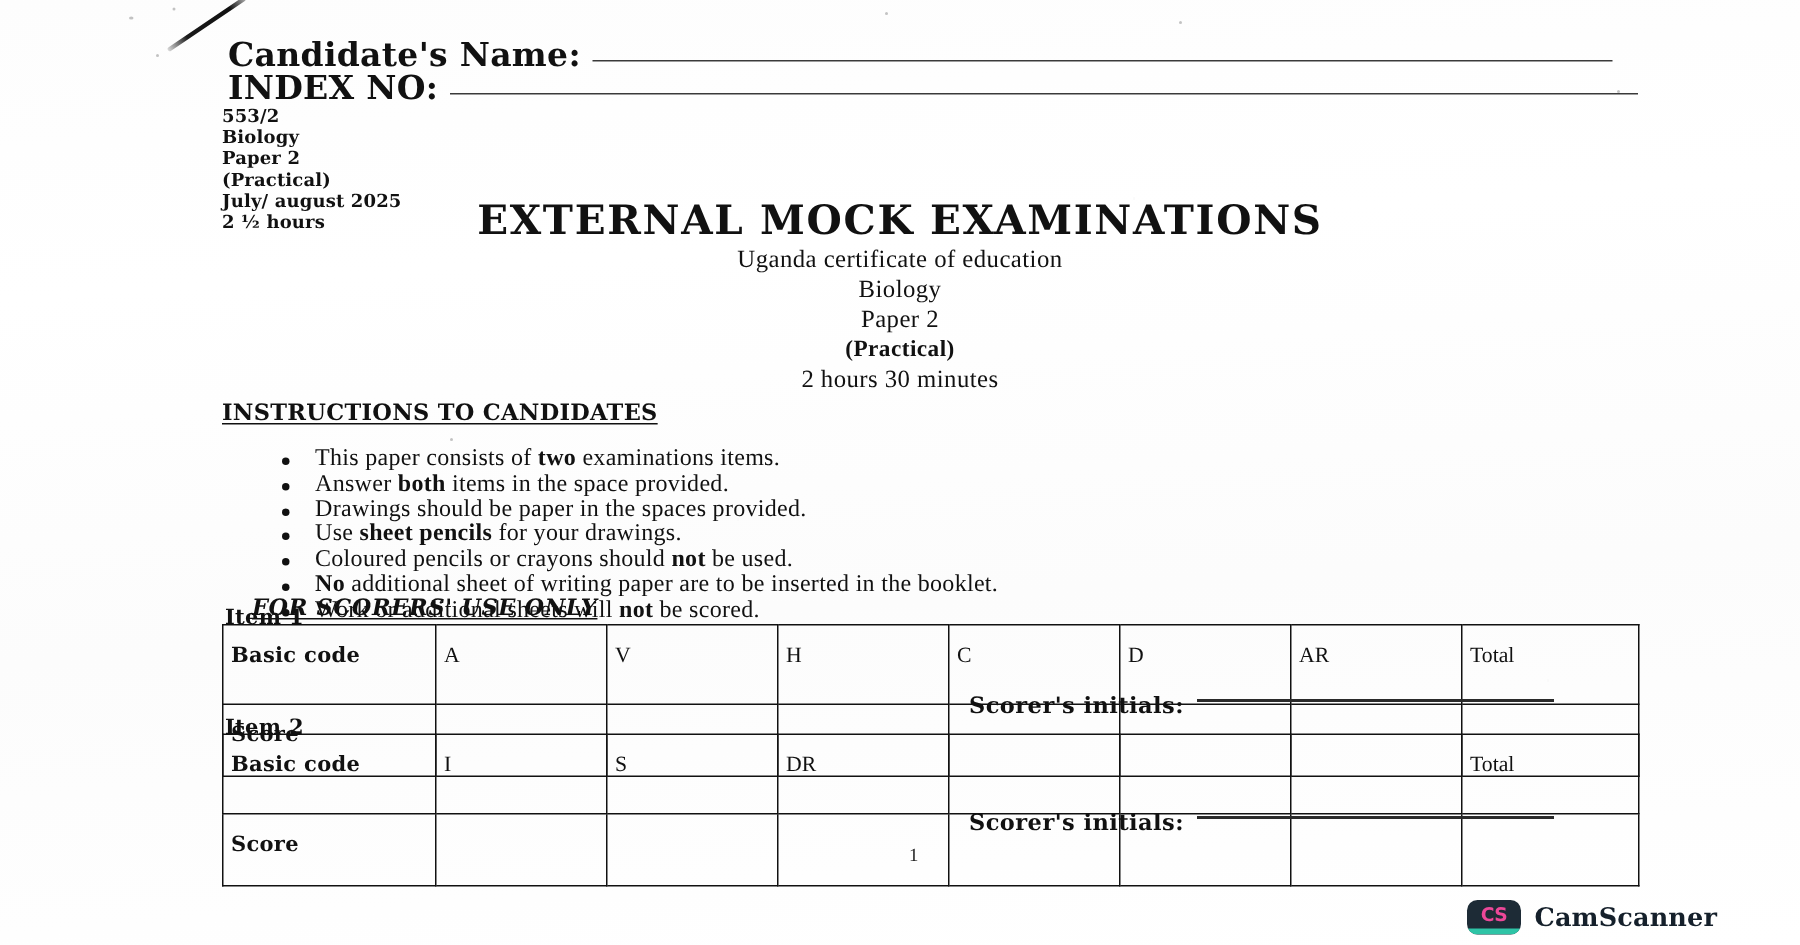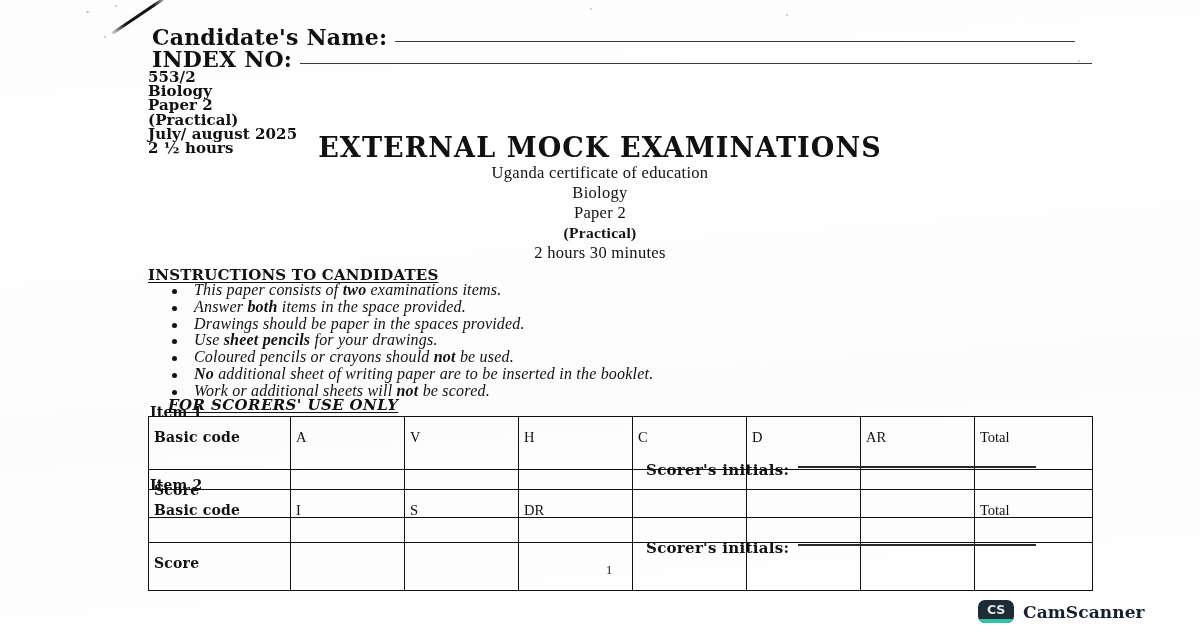--- a/index.html
+++ b/index.html
@@ -75,21 +75,21 @@
     top: -3px;
   }
 
   
   .codeblock {
     position: absolute;
     left: 148px;
     top: 70px;
     font-family: "DejaVu Serif", serif;
     font-weight: bold;
-    font-size: 15px;
+    font-size: 12px;
     line-height: 14.2px;
     letter-spacing: 0.1px;
   }
   .codeblock div { white-space: nowrap; }
 
   
   .titleblock {
     position: absolute;
     left: 150px;
     top: 133px;
@@ -122,23 +122,22 @@
     letter-spacing: 0.2px;
     text-decoration: underline;
     text-underline-offset: 2px;
   }
   .instr-list {
     position: absolute;
     left: 166px;
     top: 282px;
     width: 900px;
     list-style: none;
-    margin: 0;
+    margin: 16px;
     padding: 0;
-    font-style: italic;
   }
   .instr-list li {
     position: relative;
     padding-left: 28px;
     font-family: "Liberation Serif", serif;
     font-size: 16px;
     line-height: 16.8px;
     letter-spacing: 0.2px;
     white-space: nowrap;
   }
@@ -242,21 +241,21 @@
     width: 36px;
     height: 23px;
     border-radius: 7px;
     background: #1d2b36;
     display: flex;
     align-items: center;
     justify-content: center;
     overflow: hidden;
   }
   .cs-badge .cs-text {
-    color: #e5e5e5;
+    color: #ec4899;
     font-family: "DejaVu Sans", sans-serif;
     font-weight: bold;
     font-size: 12.5px;
     letter-spacing: -0.3px;
     line-height: 1;
     position: relative;
     top: -1px;
   }
   .cs-badge .cs-bar {
     position: absolute;

